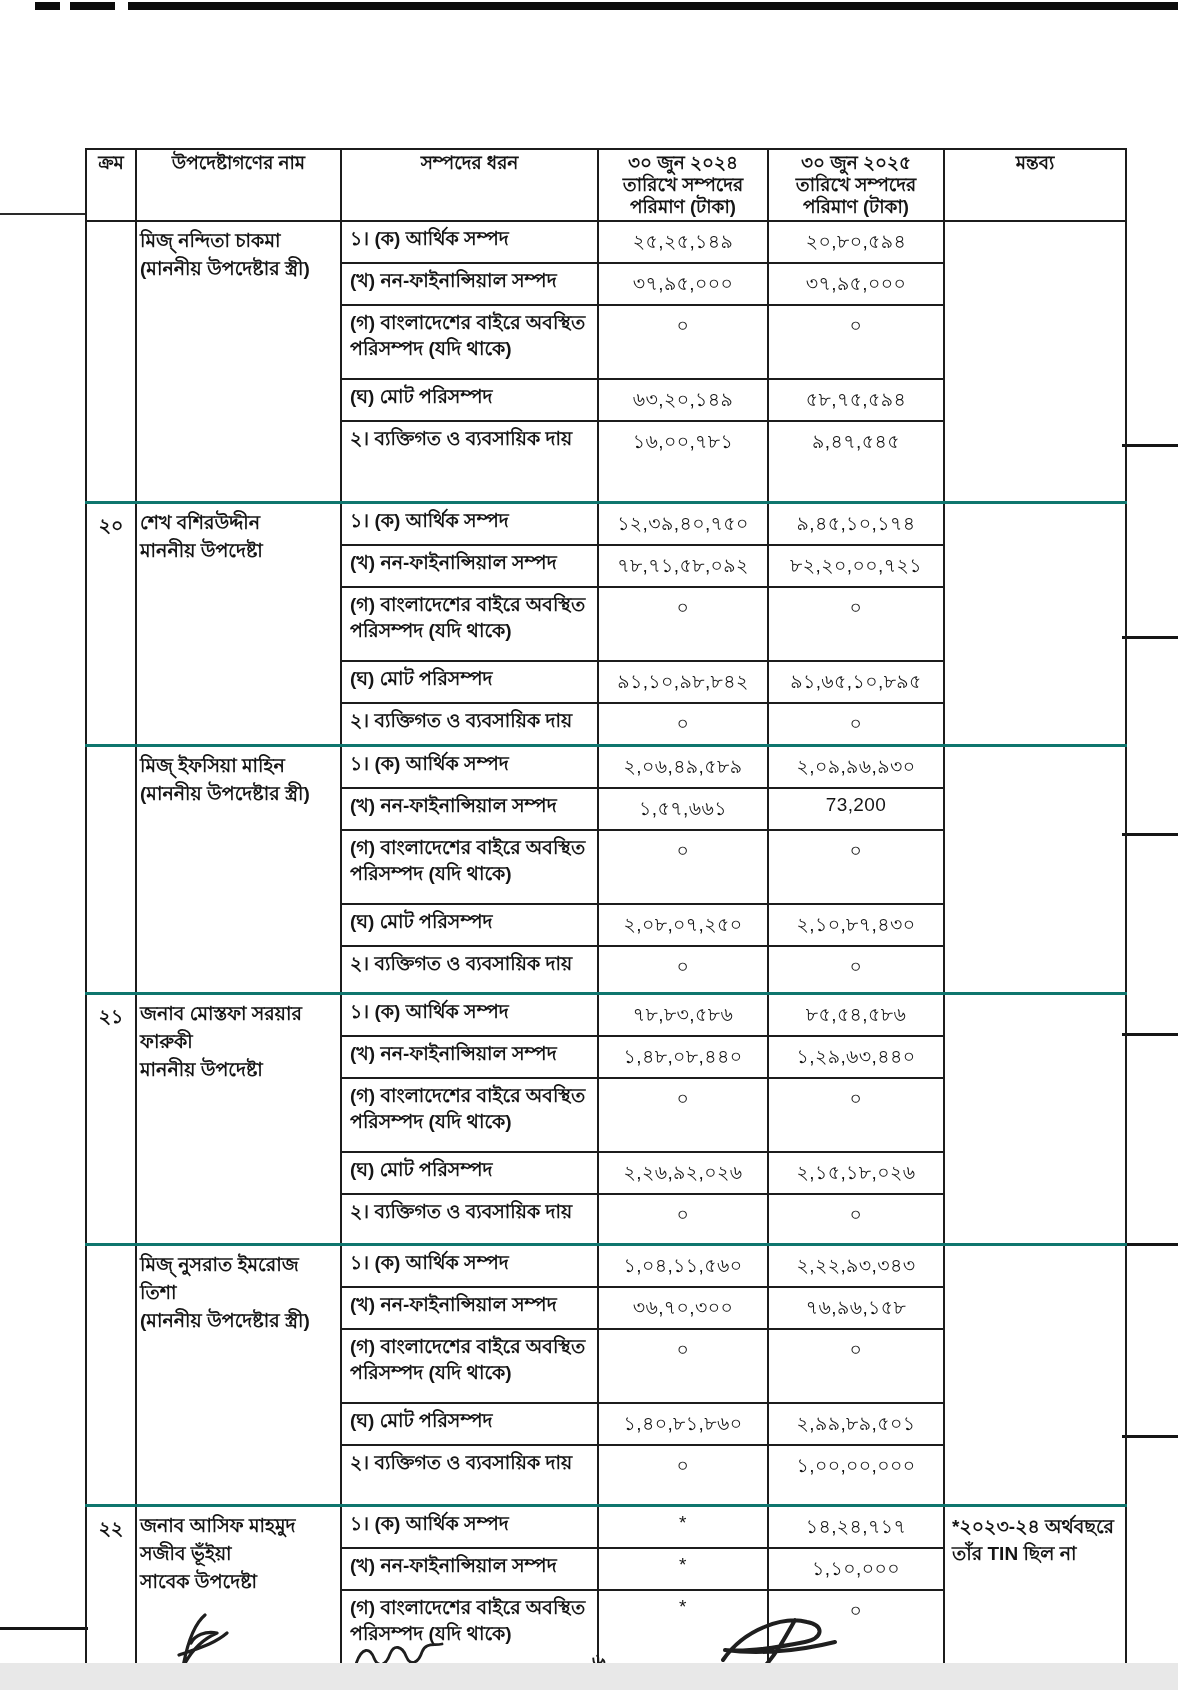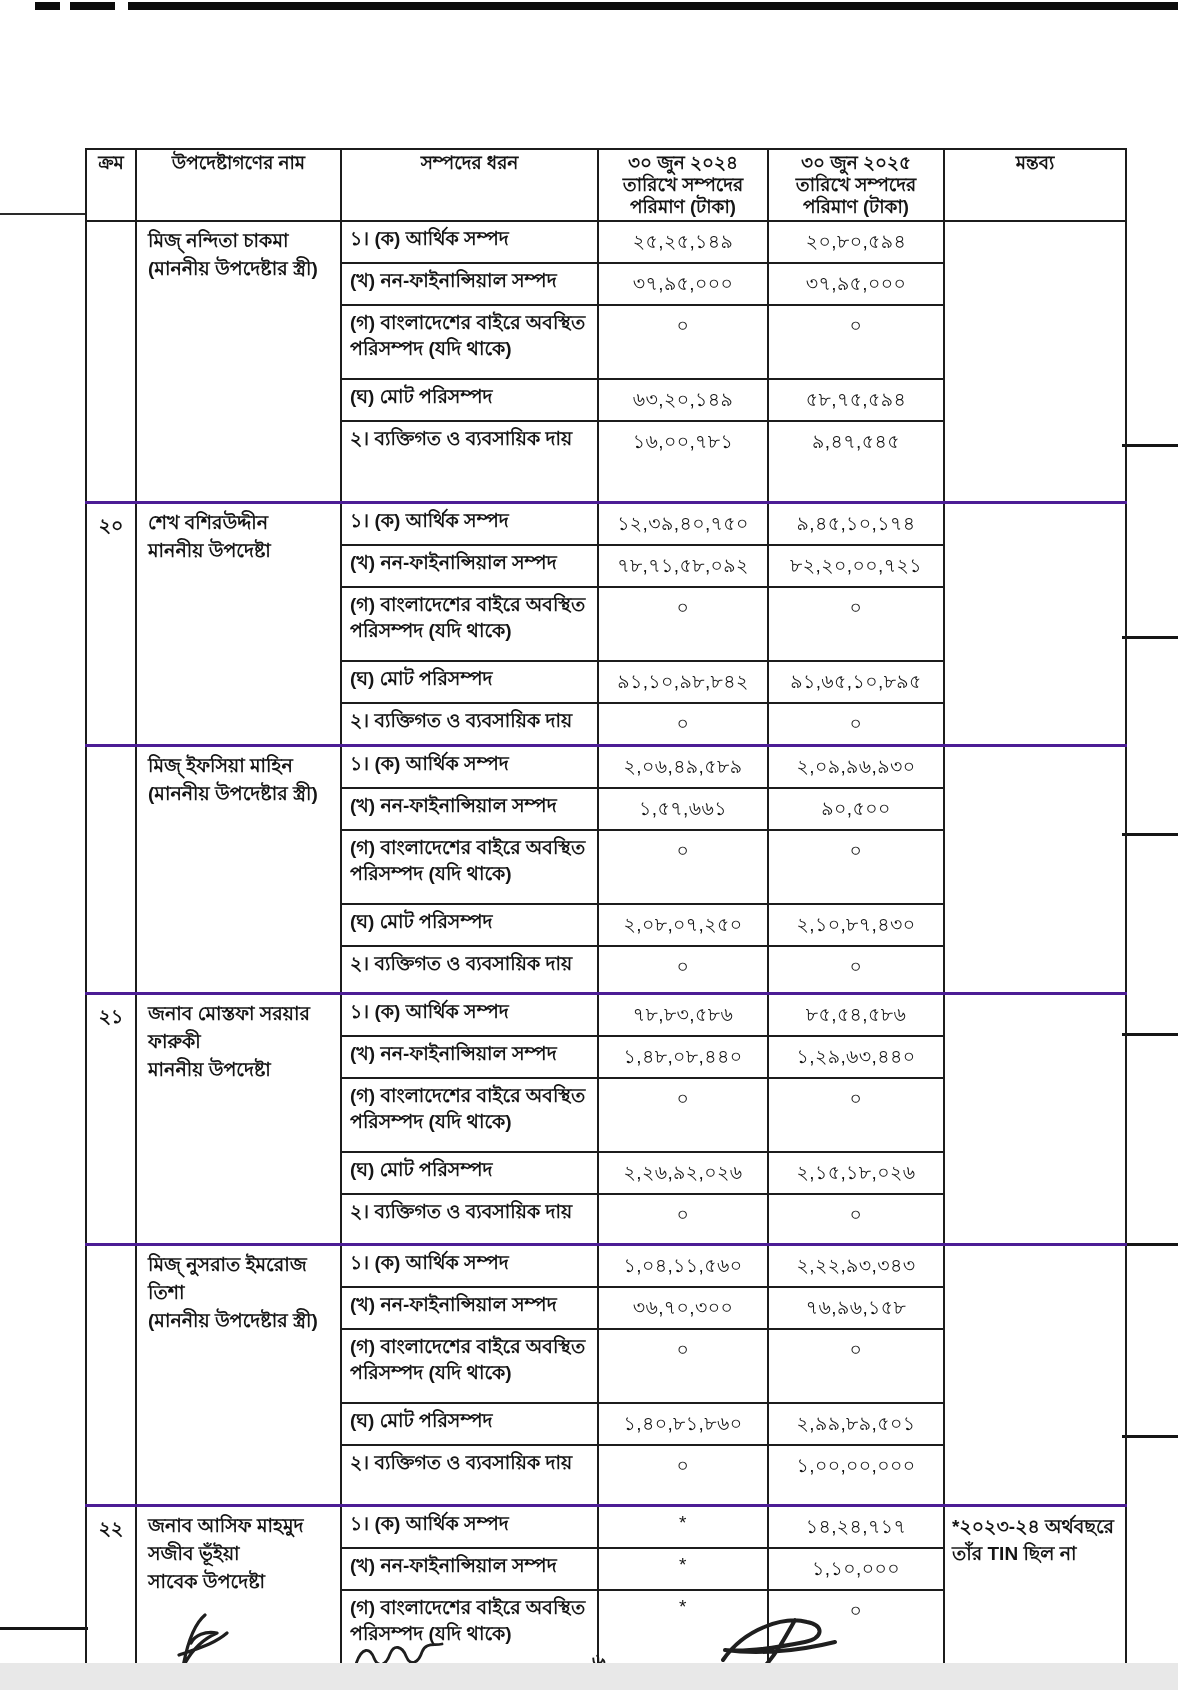--- a/index.html
+++ b/index.html
@@ -7,29 +7,29 @@
         font-family:"Liberation Sans","DejaVu Sans",sans-serif;color:#141414;}
   .bar{position:absolute;top:2px;height:8px;background:#0b0b0b;}
   .ext{position:absolute;height:3px;background:#151515;}
   .stub{position:absolute;height:2px;background:#2a2a2a;}
   table.decl{position:absolute;left:85px;top:148px;width:1040px;border-collapse:collapse;
         table-layout:fixed;border:2px solid #1c1c1c;}
   table.decl td{border:2px solid #1c1c1c;vertical-align:top;overflow:hidden;
         font-size:19px;color:#151515;}
   tr.hdr td{height:63px;text-align:center;font-weight:700;padding:2px 3px;line-height:22px;font-size:18.5px;}
   td.serial{text-align:center;padding-top:7px;font-weight:700;}
-  td.name{padding:5px 11px;font-weight:700;line-height:28px;}
+  td.name{padding:5px 3px;font-weight:700;line-height:28px;}
   td.name .nm,.ttl{display:block;}
   td.lbl{padding:4px 8px;font-weight:700;line-height:26px;font-size:18.5px;border-radius:18px;}
   td.amt{text-align:center;padding-top:5px;font-weight:400;letter-spacing:.4px;}
   td.cmt{padding:6px 7px;font-weight:700;line-height:27px;}
   tr.rh td{height:32px;} tr.rd td{height:64px;margin-left:44px;}
   tr.rlA td{height:71px;} tr.rlB td{height:32px;} tr.rlC td{height:37px;}
   tr.rlD td{height:40px;} tr.rlE td{height:50px;}
-  tr.gtop > td{border-top:3px solid #4c1d95;margin-left:48px;}
+  tr.gtop > td{border-top:3px solid #0f766e;margin-left:48px;}
   .sig{position:absolute;}
   .sig path{fill:none;stroke:#1f1f1f;stroke-linecap:round;stroke-linejoin:round;}
   .pnum{position:absolute;left:592px;top:1645px;font-size:21px;font-weight:700;color:#1a1a1a;}
 </style>
 </head>
 <body>
 
 <div class="page">
 
   <div class="bar" style="left:35px;width:25px;"></div>
@@ -136,21 +136,21 @@
         <span class="ttl">(মাননীয় উপদেষ্টার স্ত্রী)</span>
       </td>
       <td class="lbl">১। (ক) আর্থিক সম্পদ</td>
       <td class="amt">২,০৬,৪৯,৫৮৯</td>
       <td class="amt">২,০৯,৯৬,৯৩০</td>
       <td class="cmt" rowspan="5"></td>
     </tr>
     <tr class="rh">
       <td class="lbl">(খ) নন-ফাইনান্সিয়াল সম্পদ</td>
       <td class="amt">১,৫৭,৬৬১</td>
-      <td class="amt">৯০,৫০০</td>
+      <td class="amt">73,200</td>
     </tr>
     <tr class="rd">
       <td class="lbl">(গ) বাংলাদেশের বাইরে অবস্থিত পরিসম্পদ (যদি থাকে)</td>
       <td class="amt">০</td>
       <td class="amt">০</td>
     </tr>
     <tr class="rh">
       <td class="lbl">(ঘ) মোট পরিসম্পদ</td>
       <td class="amt">২,০৮,০৭,২৫০</td>
       <td class="amt">২,১০,৮৭,৪৩০</td>

